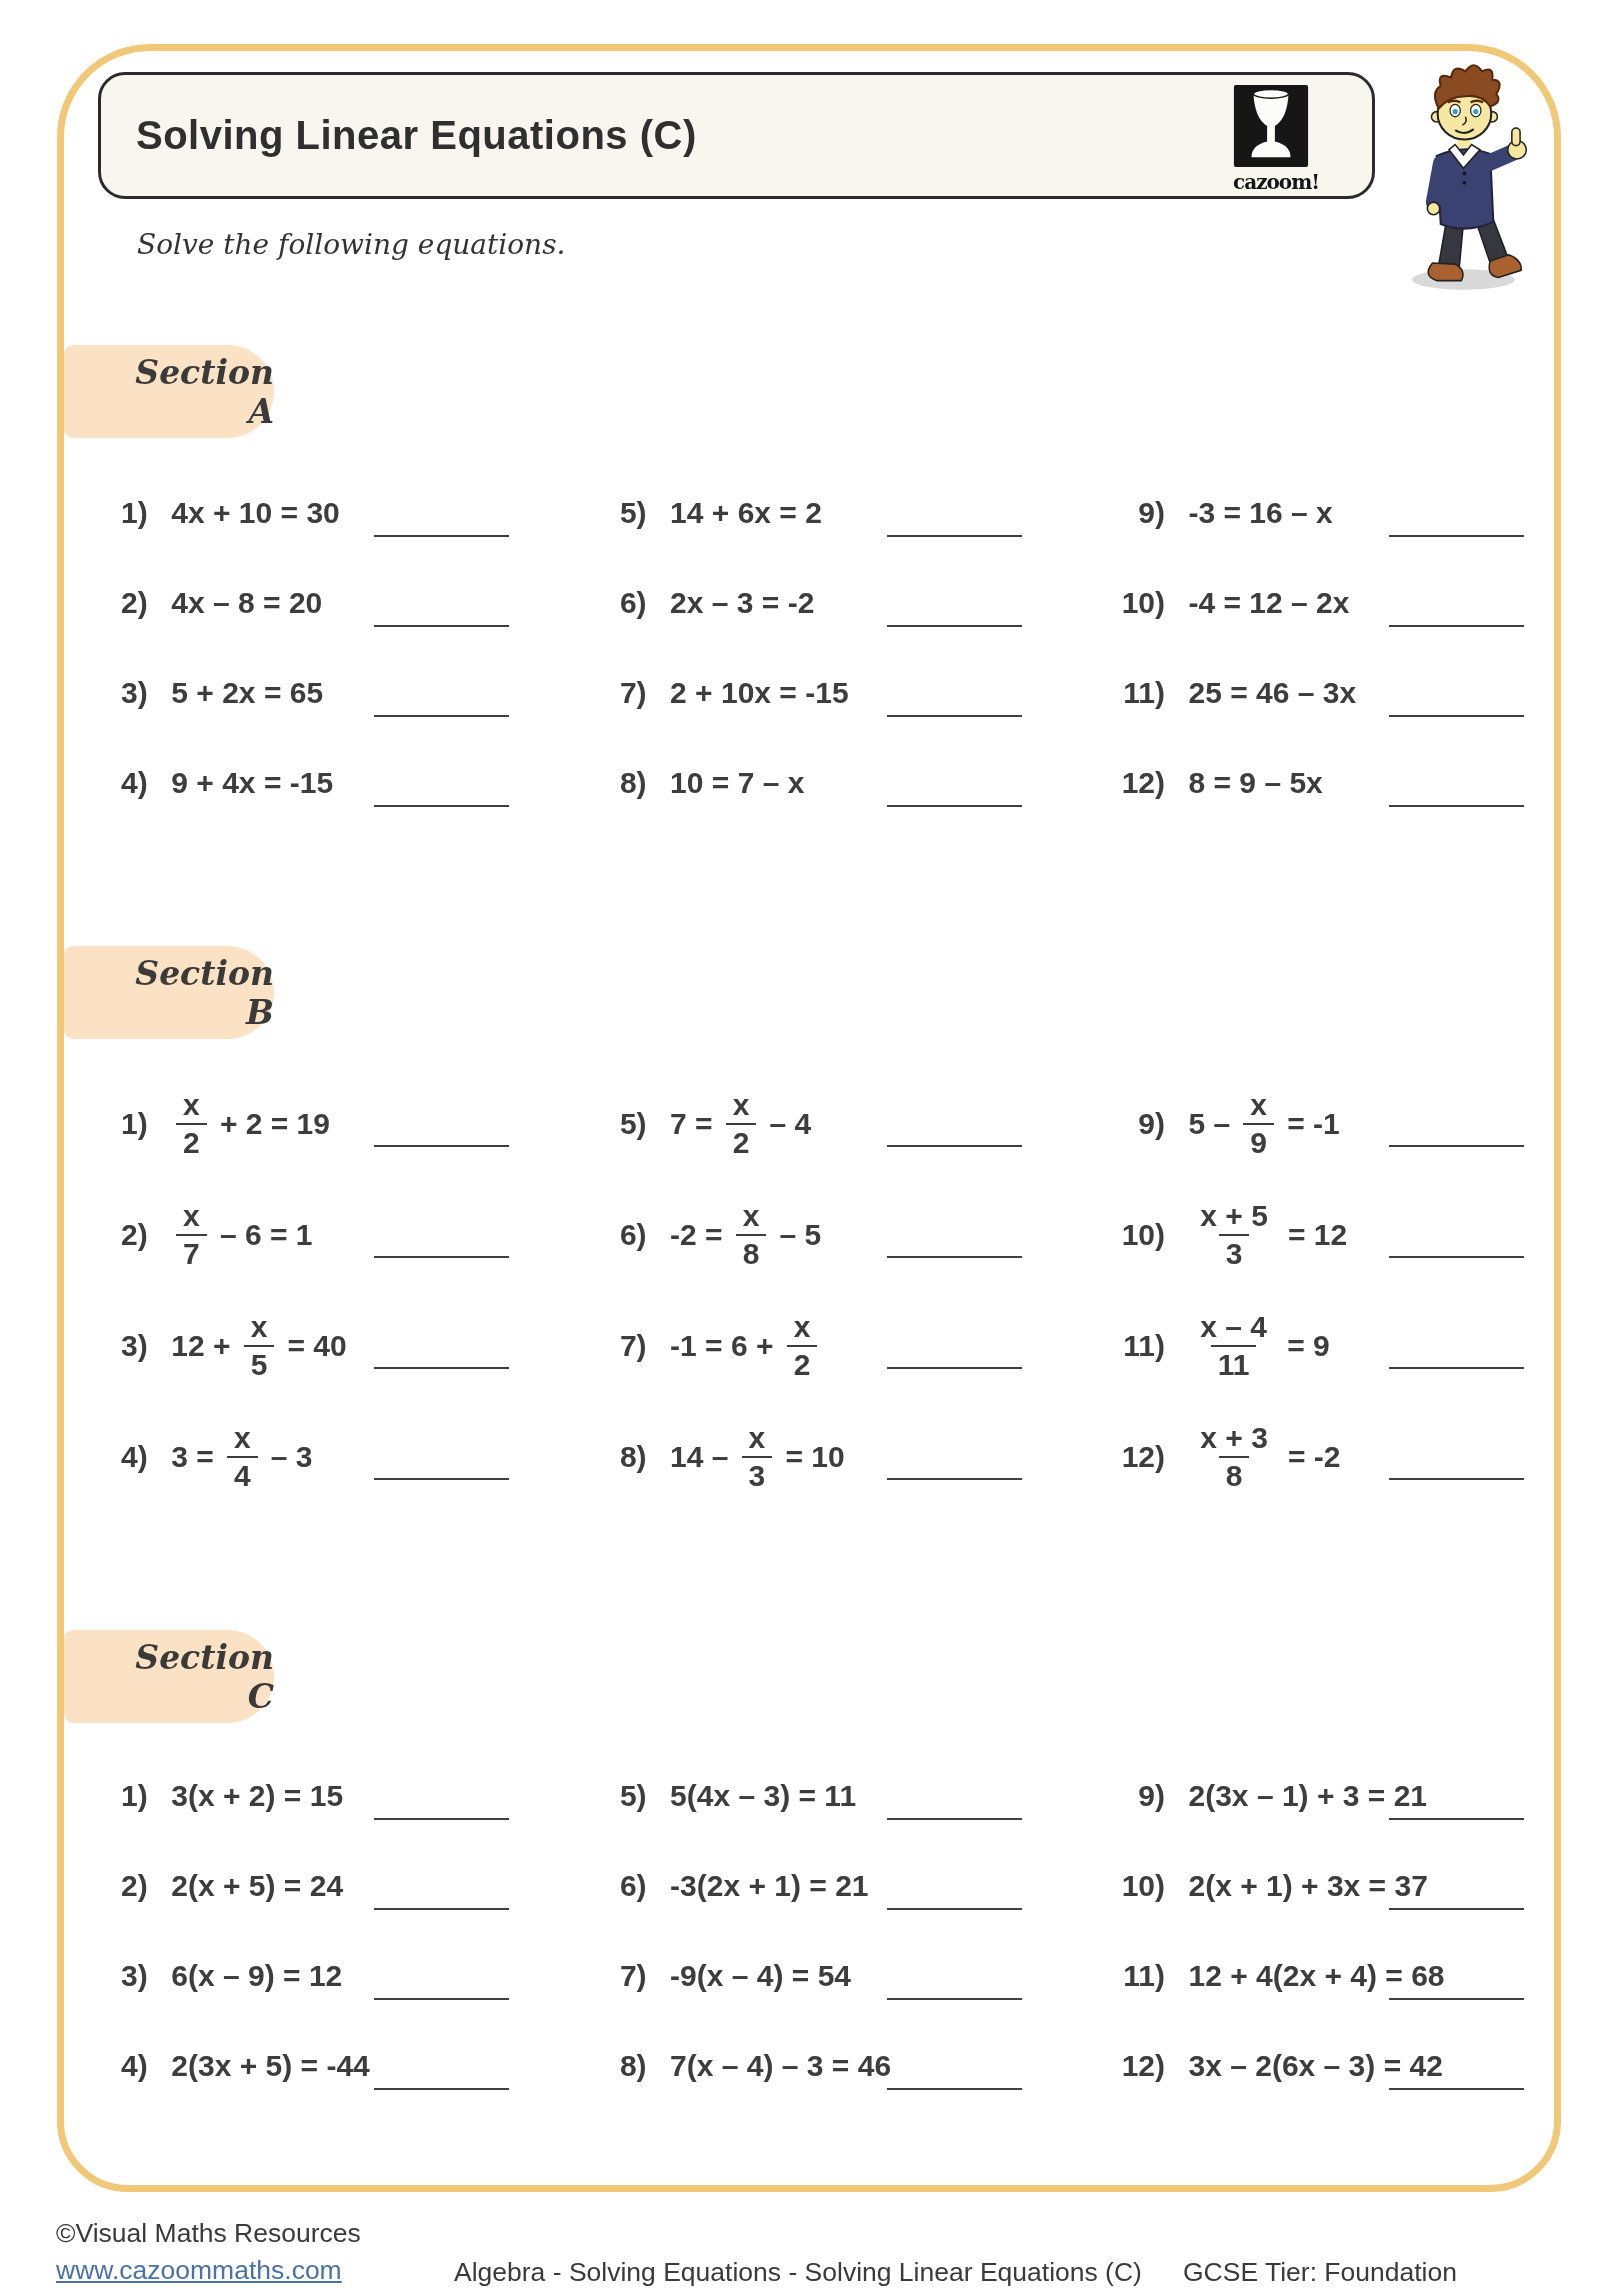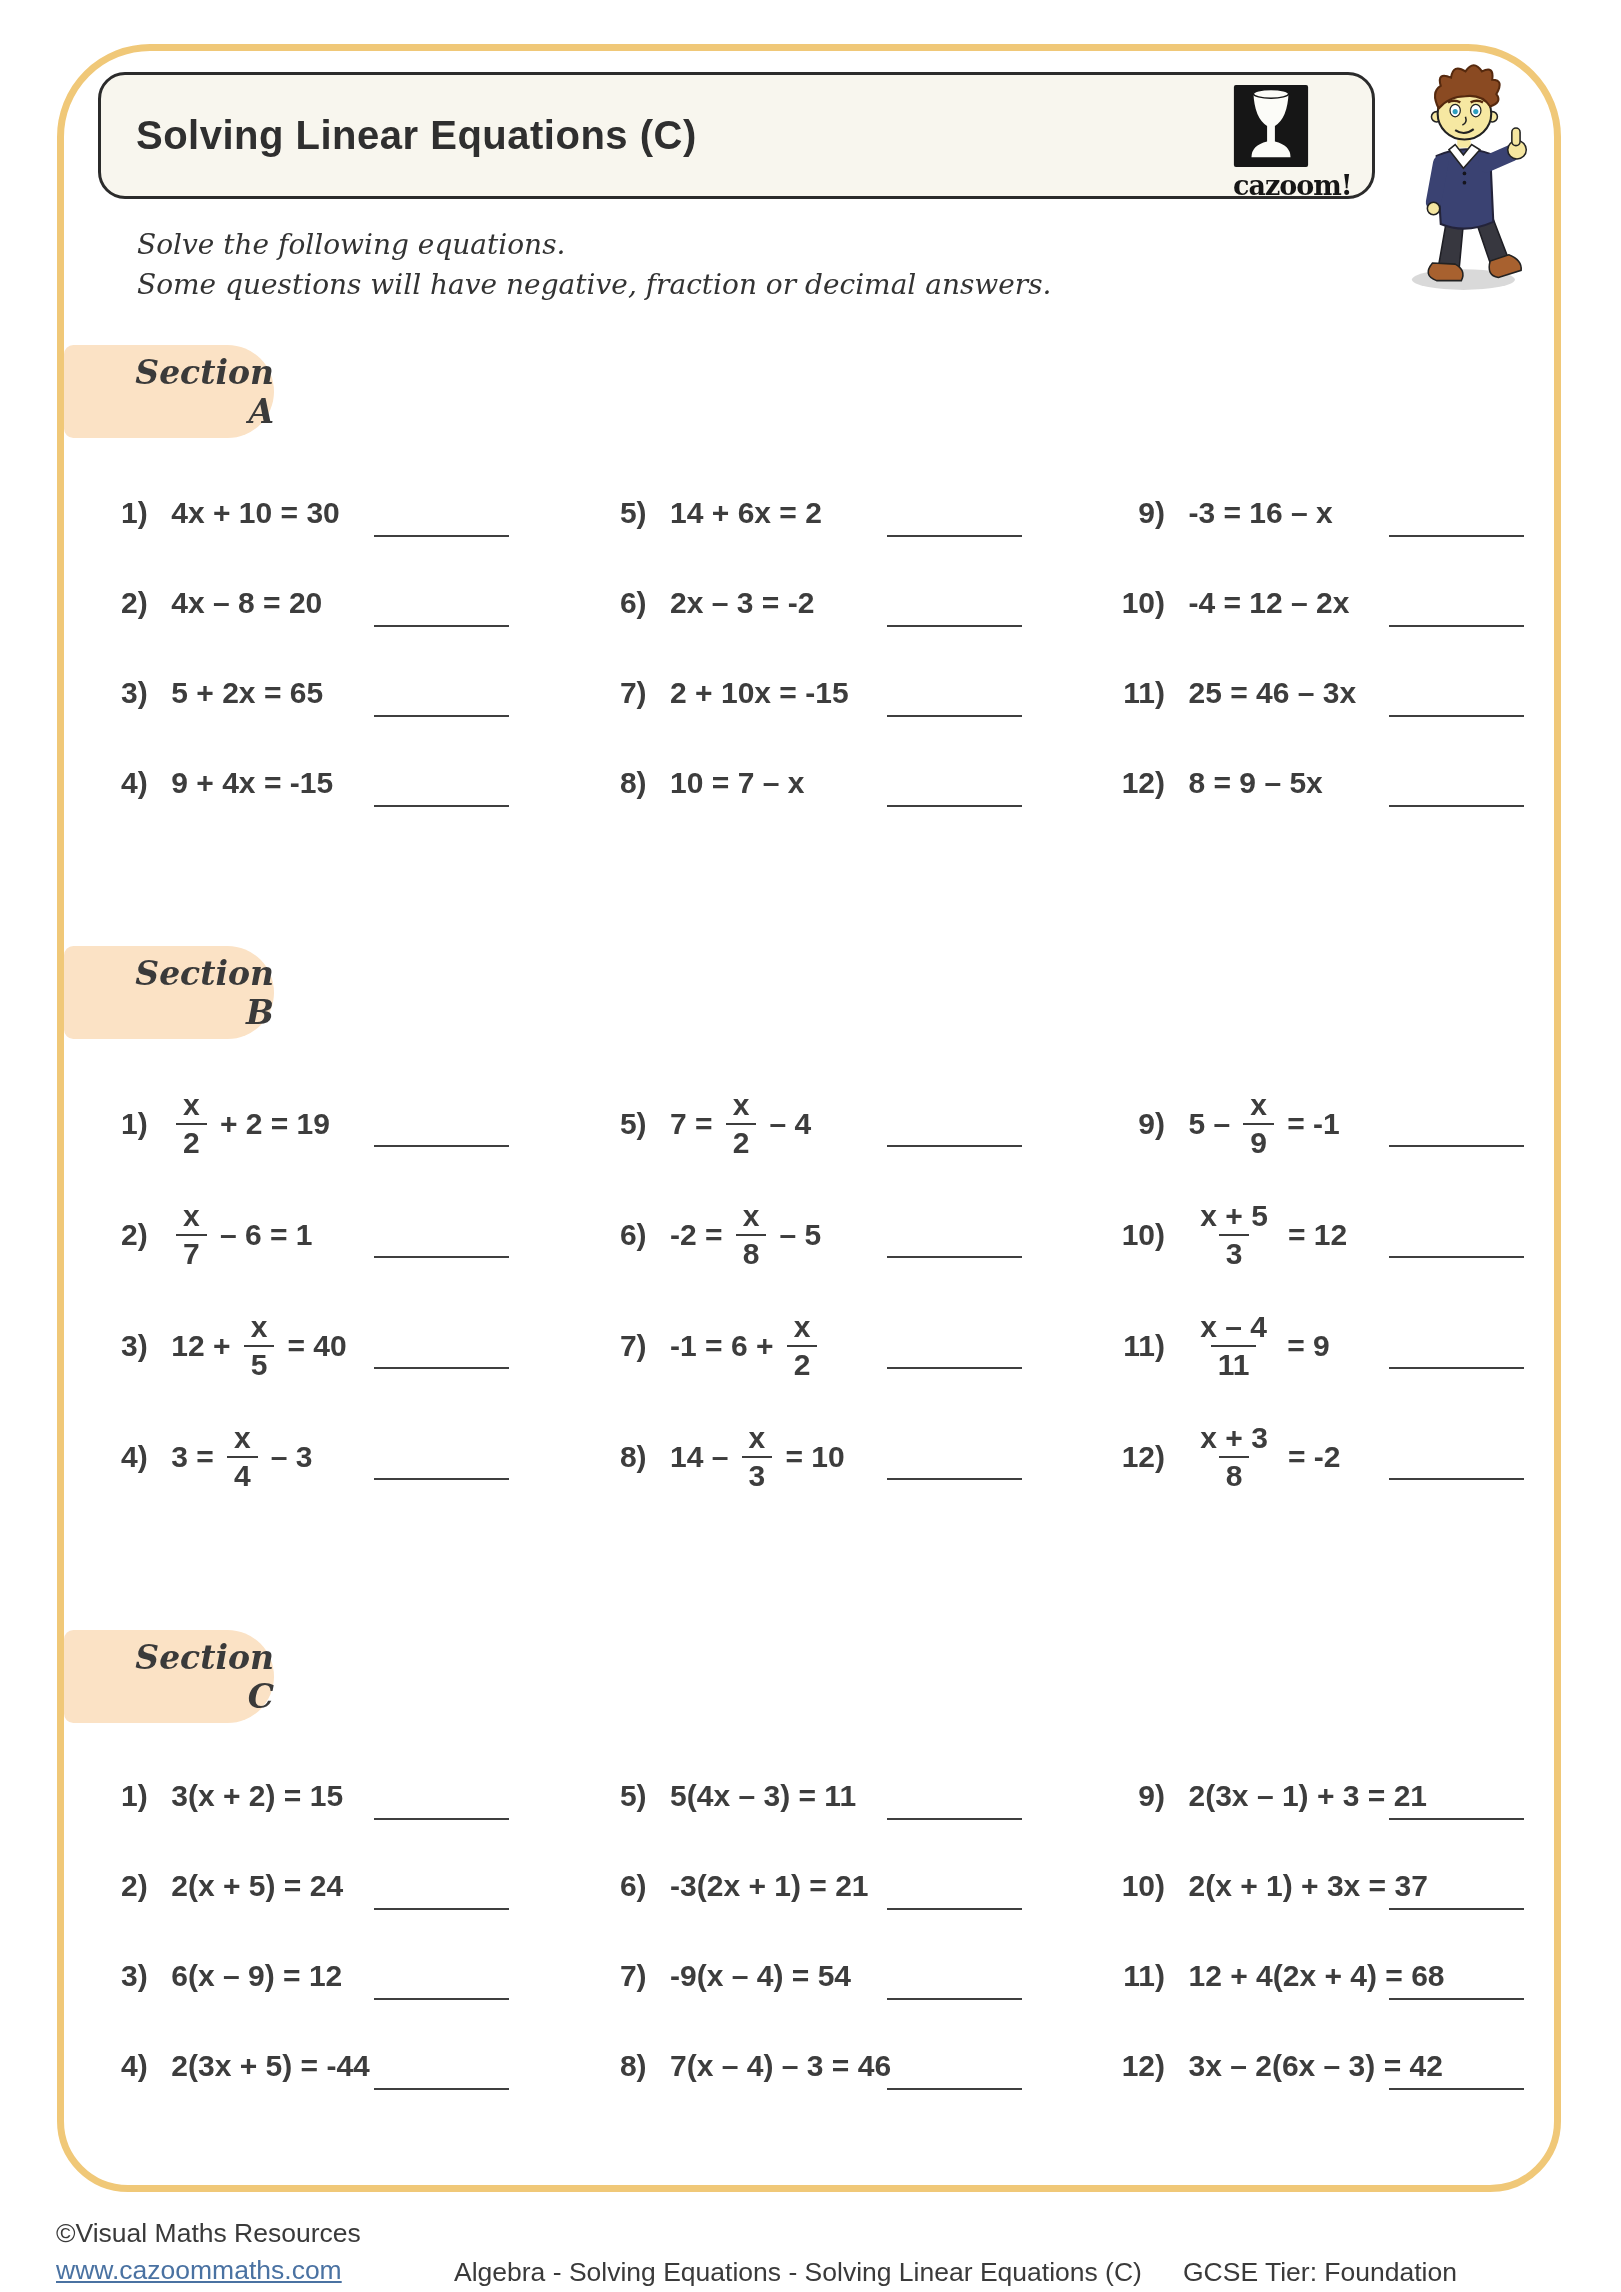--- a/index.html
+++ b/index.html
@@ -16,21 +16,21 @@
 
   
   #page-border{left:57px;top:44px;width:1504px;height:2148px;
     border:7.8px solid var(--gold);border-radius:93px 93px 71px 71px;}
 
   
   #title-box{left:98px;top:72px;width:1277px;height:127px;background:var(--cream);
     border:3.9px solid #2b2b2b;border-radius:27px;display:flex;align-items:center;}
   #page-title{padding-left:35px;font-size:40px;font-weight:700;color:#2f2f2f;letter-spacing:0.5px;}
   #logo{position:absolute;right:63px;top:9.8px;width:76px;text-align:center;}
-  #logo-text{font-family:"DejaVu Serif",serif;font-weight:700;font-size:27px;color:#161616;letter-spacing:-1px;line-height:1.1;}
+  #logo-text{font-family:"DejaVu Serif",serif;font-weight:700;font-size:20px;color:#161616;letter-spacing:-1px;line-height:1.1;}
 
   
   #mascot{left:1390px;top:57px;width:153px;height:237px;}
 
   
   #instructions{left:137px;top:225px;font-family:"DejaVu Serif",serif;font-style:italic;
     font-size:28px;line-height:1.42;color:#333;}
 
   
   .section-header{position:absolute;left:64px;width:210px;height:93px;background:var(--peach);
@@ -110,21 +110,20 @@
   <circle cx="54" cy="53" r="2.5" fill="#2e9fc0"></circle>
   <circle cx="74" cy="53" r="2.5" fill="#2e9fc0"></circle>
   <path d="M47,44 Q53,41 59,44" stroke="#55290e" stroke-width="2.5" fill="none"></path>
   <path d="M69,44 Q75,41 81,44" stroke="#55290e" stroke-width="2.5" fill="none"></path>
   <path d="M64,58 q2,6 -3,8" stroke="#222222" stroke-width="1.5" fill="none"></path>
   <path d="M54,71 Q63,77 72,70" stroke="#222222" stroke-width="2" fill="none"></path>
 </svg>
 
 <div class="abs" id="instructions">
   <div>Solve the following equations.</div>
-  <div>Some questions will have negative, fraction or decimal answers.</div>
 </div>
 
 <div id="sections">
     <div class="section-header sec-a">Section A</div>
     <div class="qgrid sec-a">
       <div class="qcell col1">
         <span class="qnum">1)</span>
         <span class="qeq"><span>4x + 10 = 30</span></span>
         <div class="blank"></div>
       </div>

